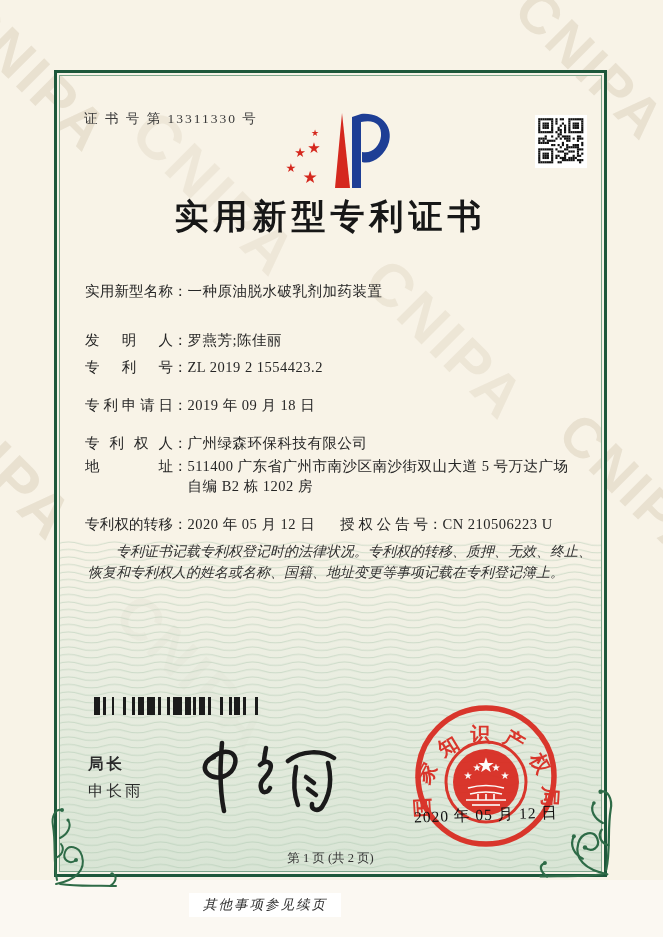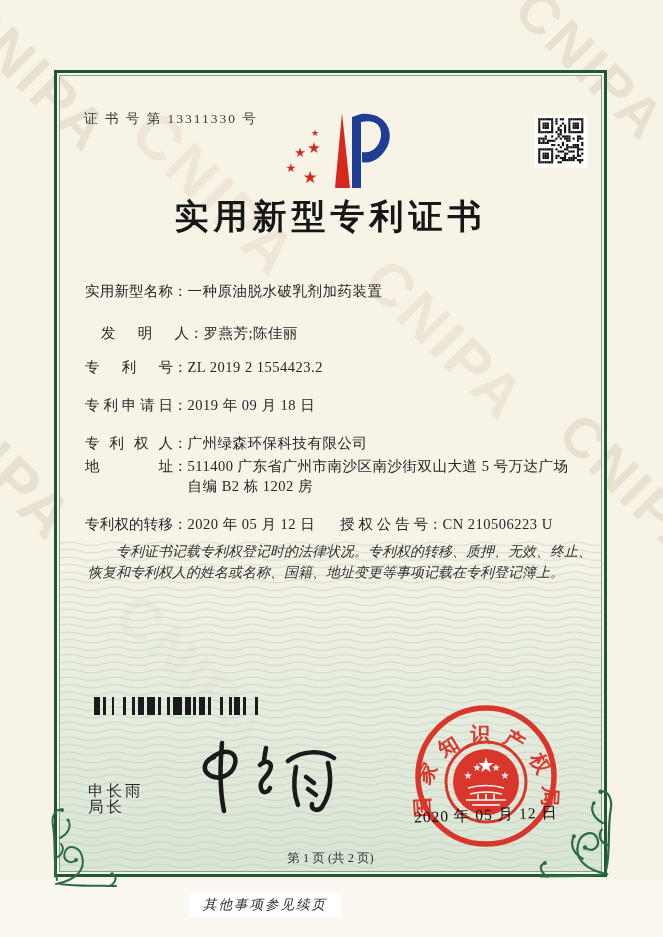--- a/index.html
+++ b/index.html
@@ -338,21 +338,21 @@
       <rect x="24.70" y="46.20" width="2.15" height="2.15"></rect>
       <rect x="44.05" y="46.20" width="2.15" height="2.15"></rect>
     </g>
 </svg>
 
 <div class="abs z3 title">实用新型专利证书</div>
 
 <div class="abs z3 row" style="top:281px;">
   <span class="lbl">实用新型名称</span><span class="colon">：</span><span class="val">一种原油脱水破乳剂加药装置</span>
 </div>
-<div class="abs z3 row" style="top:323px;margin-left:16px;">
+<div class="abs z3 row" style="top:330px;">
   <span class="lbl">发明人</span><span class="colon">：</span><span class="val">罗燕芳;陈佳丽</span>
 </div>
 <div class="abs z3 row" style="top:357px;">
   <span class="lbl">专利号</span><span class="colon">：</span><span class="val">ZL 2019 2 1554423.2</span>
 </div>
 <div class="abs z3 row" style="top:395px;">
   <span class="lbl">专利申请日</span><span class="colon">：</span><span class="val">2019 年 09 月 18 日</span>
 </div>
 <div class="abs z3 row" style="top:433px;">
   <span class="lbl">专利权人</span><span class="colon">：</span><span class="val">广州绿森环保科技有限公司</span>
@@ -405,21 +405,21 @@
     <div style="height: 100%; flex: 0 0 2.93px; background: rgb(27, 27, 27);"></div>
     <div style="height: 100%; flex: 0 0 2.93px; background: transparent;"></div>
     <div style="height: 100%; flex: 0 0 5.86px; background: rgb(27, 27, 27);"></div>
     <div style="height: 100%; flex: 0 0 2.93px; background: transparent;"></div>
     <div style="height: 100%; flex: 0 0 2.93px; background: rgb(27, 27, 27);"></div>
     <div style="height: 100%; flex: 0 0 8.79px; background: transparent;"></div>
     <div style="height: 100%; flex: 0 0 2.93px; background: rgb(27, 27, 27);"></div>
     <div style="height: 100%; flex: 0 0 5.86px; background: transparent;"></div>
   </div>
 
-<div class="abs z3 sig-label" style="top:797px;">局长</div>
+<div class="abs z3 sig-label" style="top:754px;font-weight:bold;">局长</div>
 <div class="abs z3 sig-label" style="top:781px;">申长雨</div>
 
 <svg class="abs z3" style="left:182px;top:735px;" width="175" height="85" viewBox="0 0 175 85">
   <g fill="none" stroke="#1a1a1a" stroke-width="4.5" stroke-linecap="round">
     <path d="M28,24 C42,12 56,16 53,29 C50,42 34,46 26,39 C20,34 23,25 32,22"></path>
     <path d="M40,8 C38,30 37,52 42,76"></path>
     <path d="M78,30 C84,24 91,27 88,35 C85,43 77,45 79,53 C80,59 86,58 88,53"></path>
     <path d="M84,13 C83,19 82,23 82,27"></path>
     <path d="M106,26 C120,15 140,15 152,23"></path>
     <path d="M114,32 C111,48 112,60 116,70"></path>

